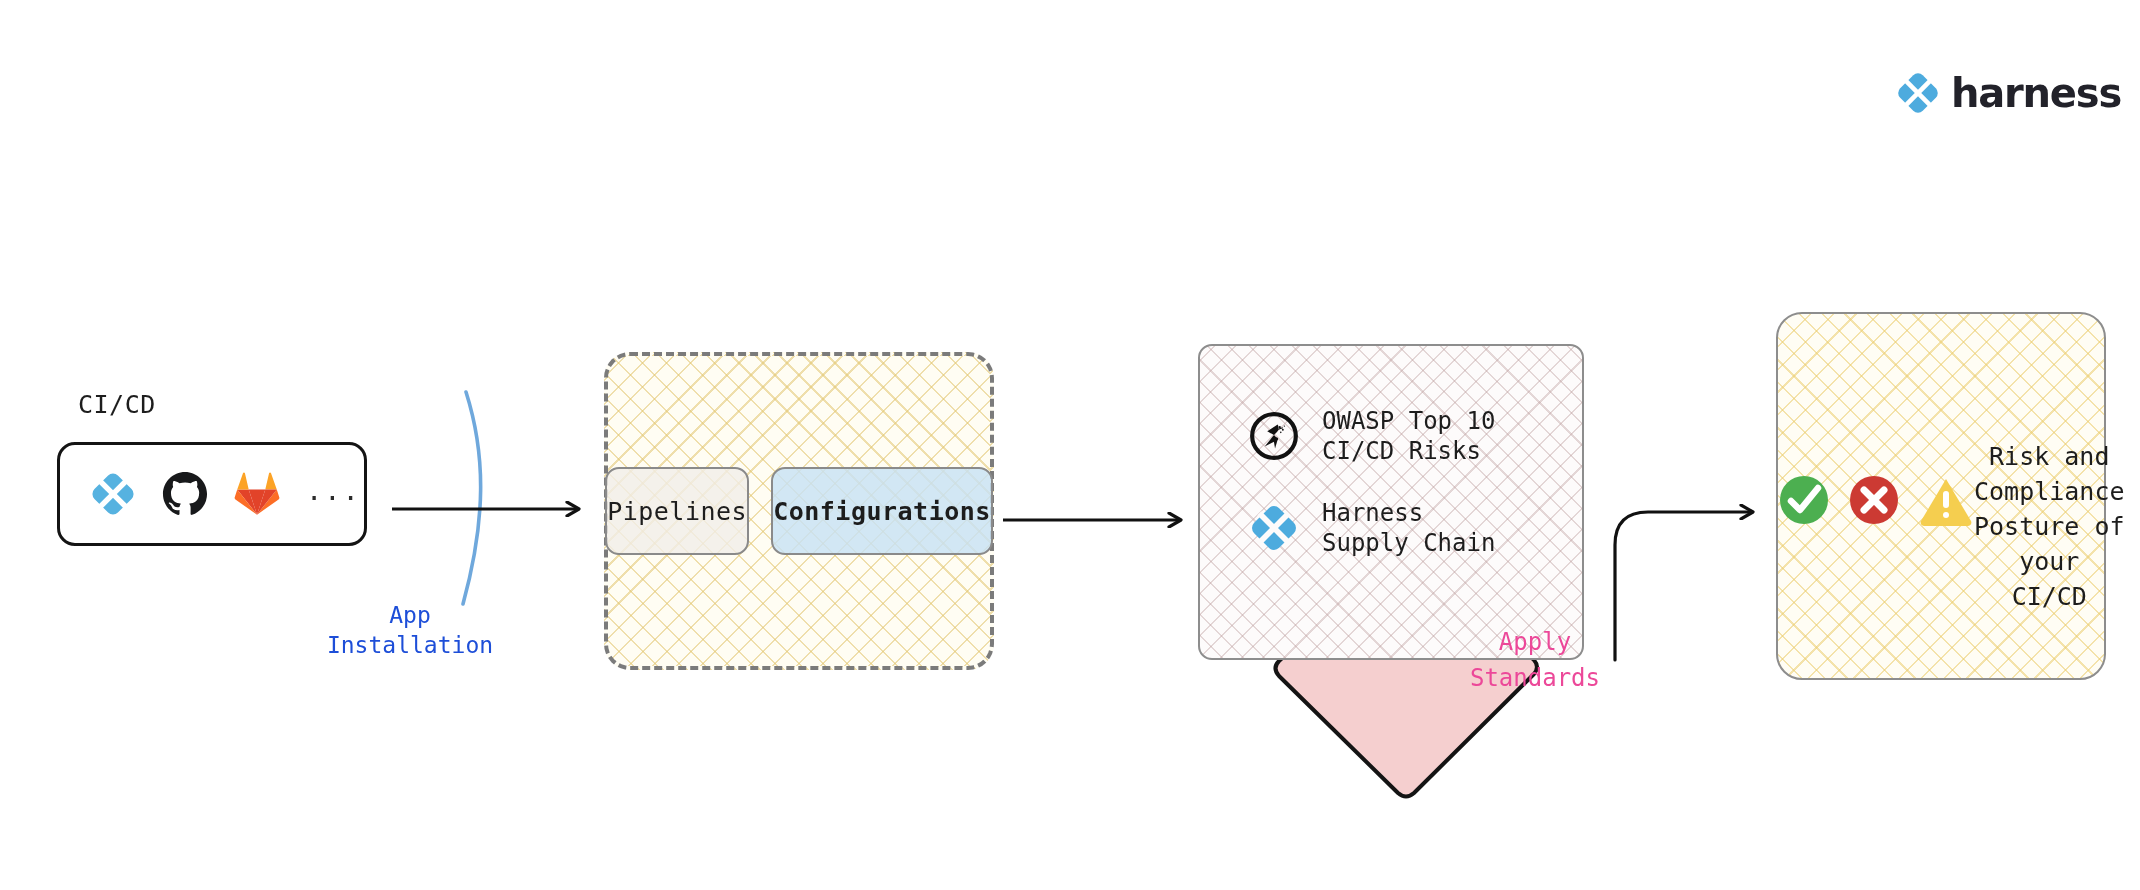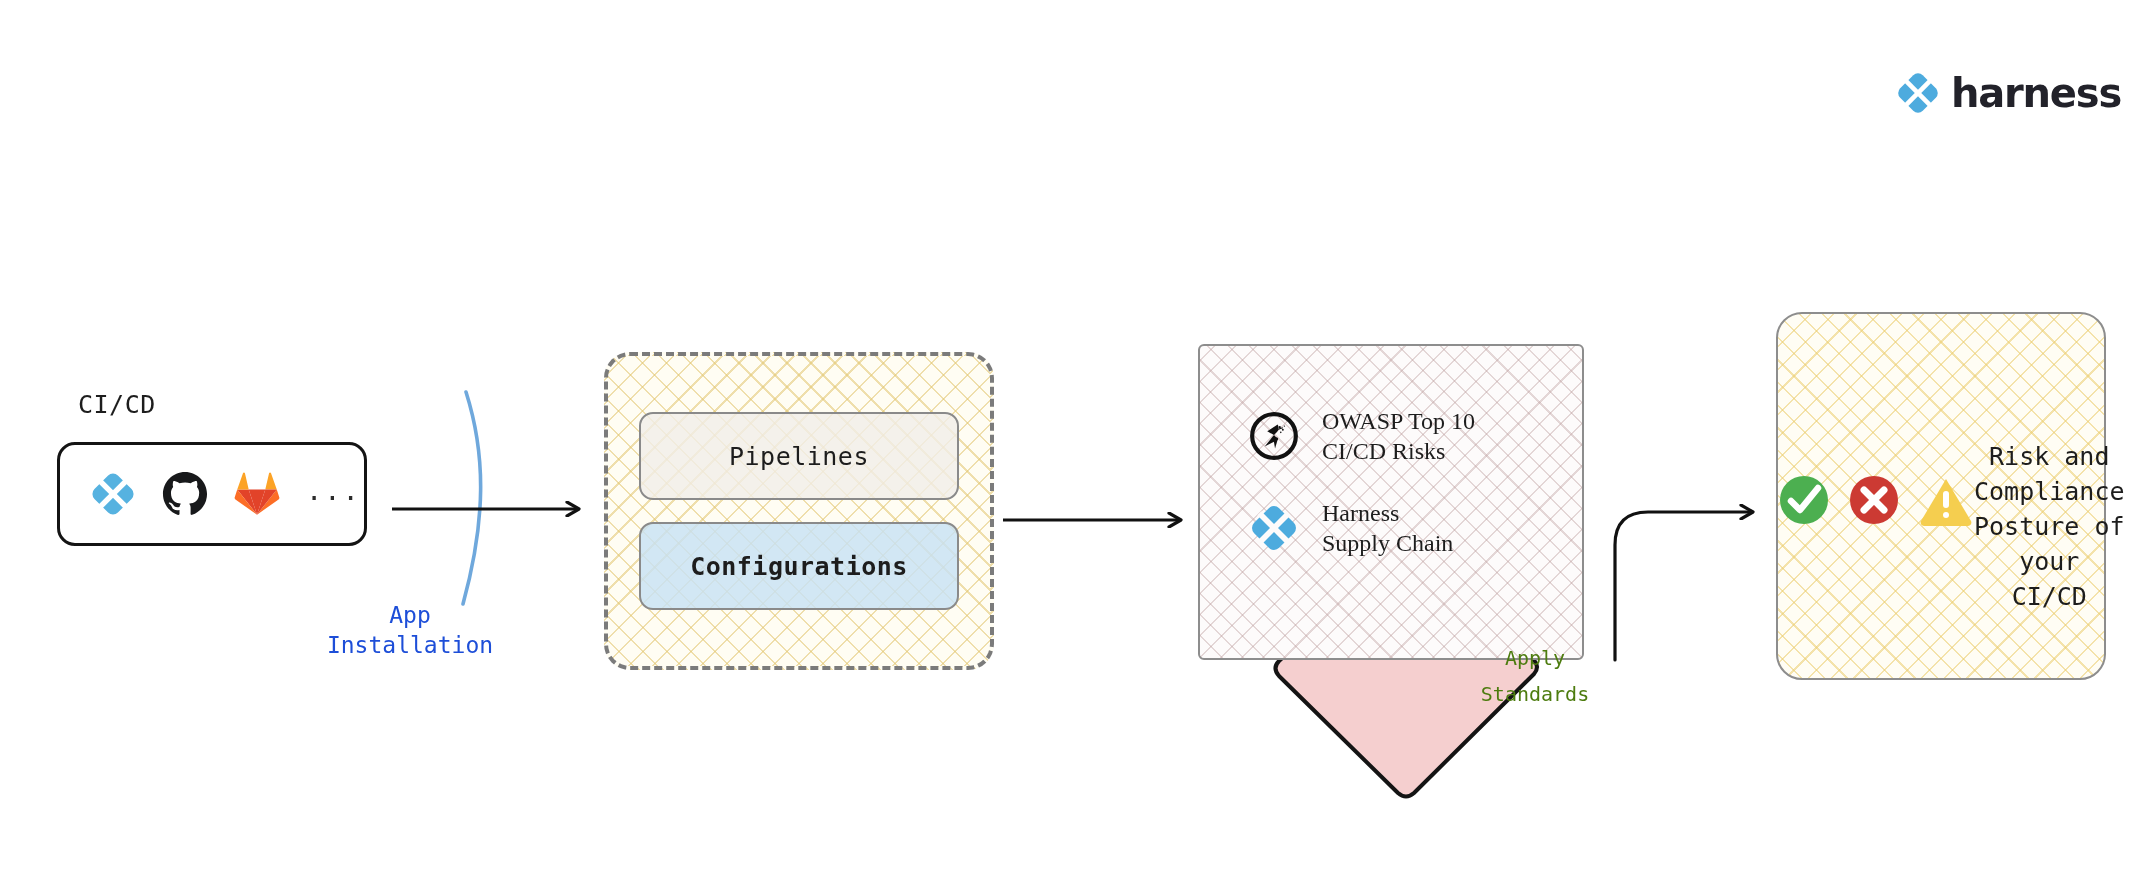--- a/index.html
+++ b/index.html
@@ -98,21 +98,21 @@
     width: 390px;
     height: 318px;
     border: 4px dashed #7b7b7b;
     border-radius: 26px;
     box-sizing: border-box;
     background-color: #fffdf3;
     background-image:
       repeating-linear-gradient(45deg, rgba(226,198,112,.55) 0 1.6px, rgba(0,0,0,0) 1.6px 17px),
       repeating-linear-gradient(-45deg, rgba(226,198,112,.55) 0 1.6px, rgba(0,0,0,0) 1.6px 17px);
     display: flex;
-    flex-direction: column;
+    flex-direction: row;
     align-items: center;
     justify-content: center;
     gap: 22px;
   }
   .inner-card {
     width: 320px;
     height: 88px;
     border: 2.5px solid #8a8a8a;
     border-radius: 14px;
     box-sizing: border-box;
@@ -127,28 +127,27 @@
   .inner-card.configs   { background: rgba(200,226,244,0.82); font-weight: bold; }
 
   
   .std-box {
     position: absolute;
     left: 1198px;
     top: 344px;
     width: 386px;
     height: 316px;
     border: 2.5px solid #8d8d8d;
-    border-radius: 6px;
+    border-radius: 14px;
     box-sizing: border-box;
     background-color: #fdfbfb;
     background-image:
       repeating-linear-gradient(45deg, rgba(190,160,160,.40) 0 1.5px, rgba(0,0,0,0) 1.5px 15px),
       repeating-linear-gradient(-45deg, rgba(190,160,160,.40) 0 1.5px, rgba(0,0,0,0) 1.5px 15px);
     padding: 60px 0 0 48px;
-    font-family: Liberation Serif, serif;
   }
   .std-row {
     display: flex;
     align-items: center;
     gap: 22px;
     margin-bottom: 32px;
   }
   .std-text {
     font-size: 24px;
     line-height: 30px;
@@ -160,30 +159,30 @@
   .diamond-wrap {
     position: absolute;
     left: 1399px;
     top: 543px;
     width: 272px;
     height: 232px;
   }
   .diamond-text {
     position: absolute;
     left: 0;
-    top: 17px;
+    top: 1px;
     width: 272px;
     height: 232px;
     display: flex;
     flex-direction: column;
     align-items: center;
     justify-content: center;
-    font-size: 20px;
+    font-size: 24px;
     line-height: 36px;
-    color: #4d7c0f;
+    color: #ec4899;
     text-align: center;
     white-space: pre-line;
     pointer-events: none;
   }
 
   
   .posture-box {
     position: absolute;
     left: 1776px;
     top: 312px;

